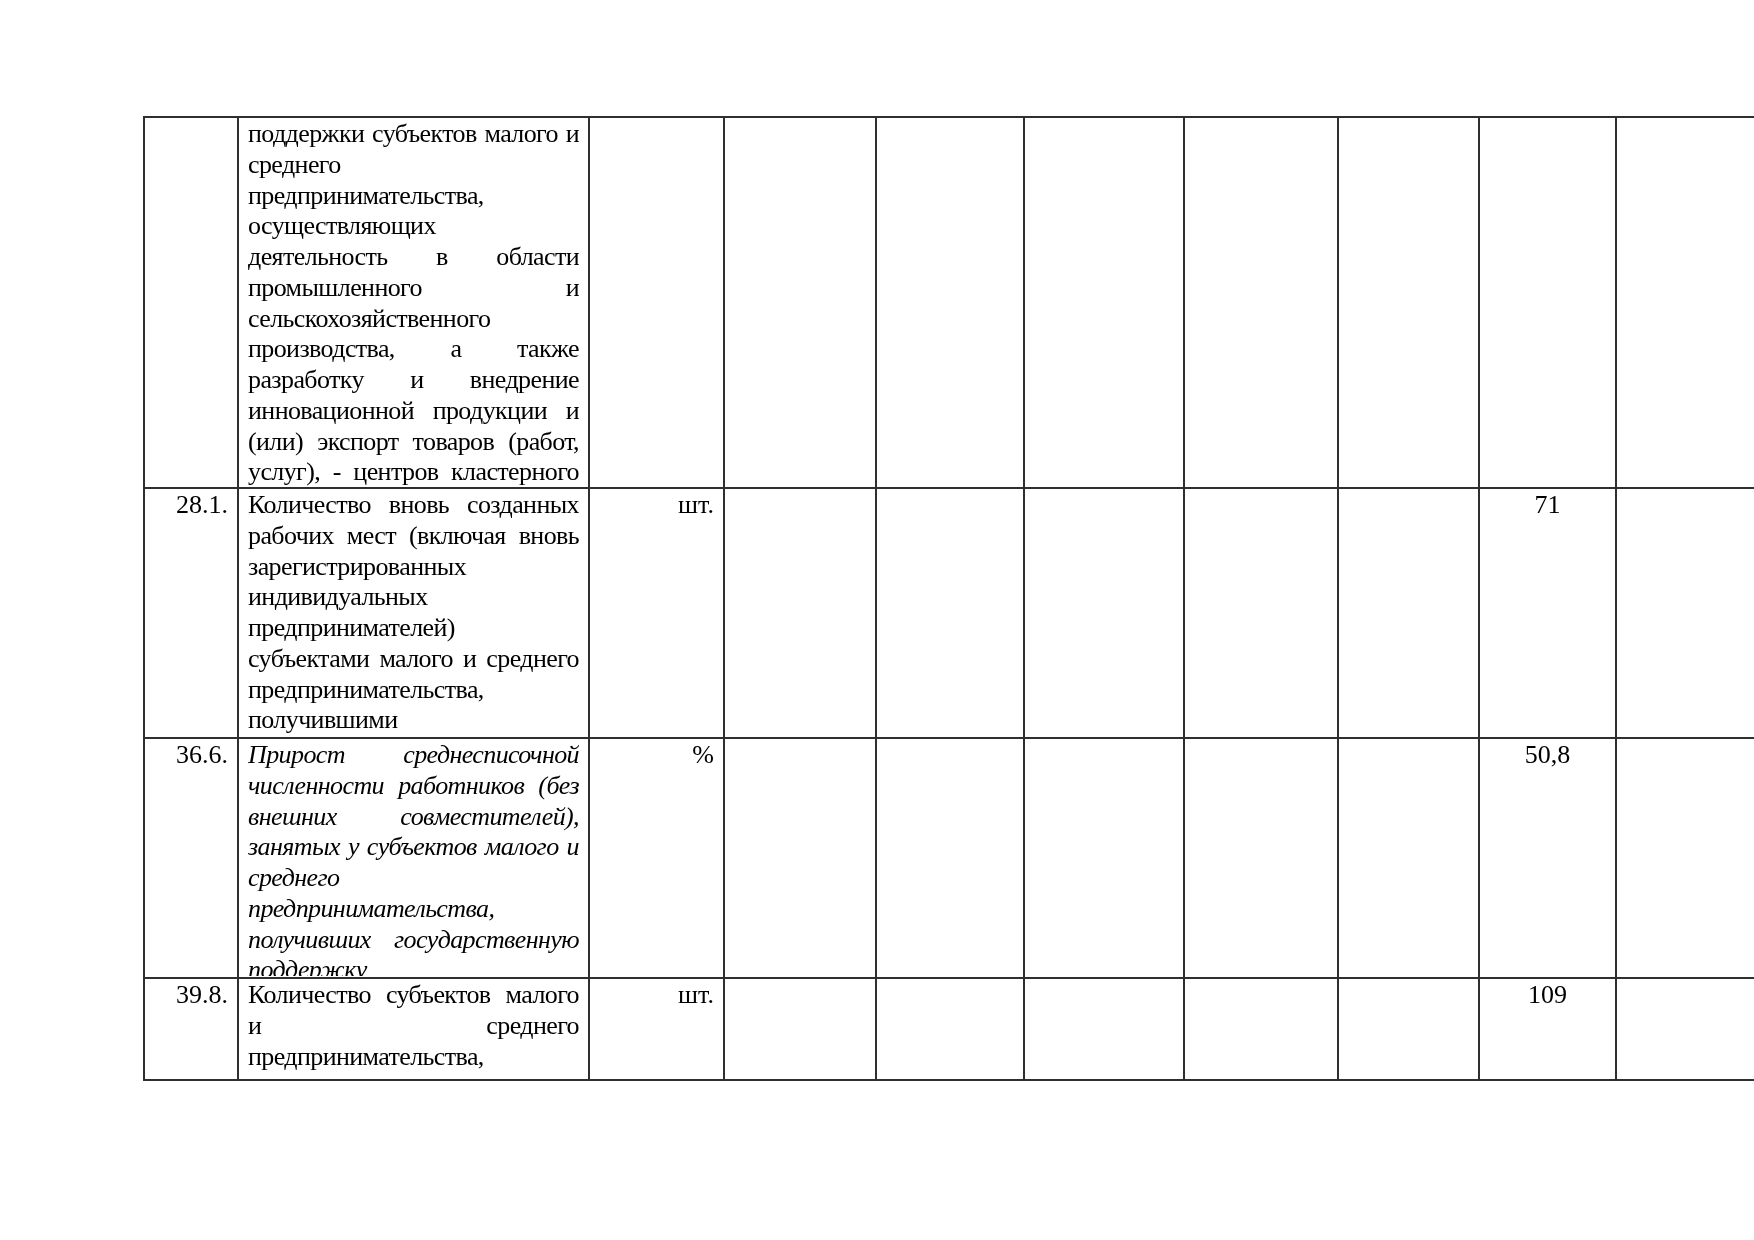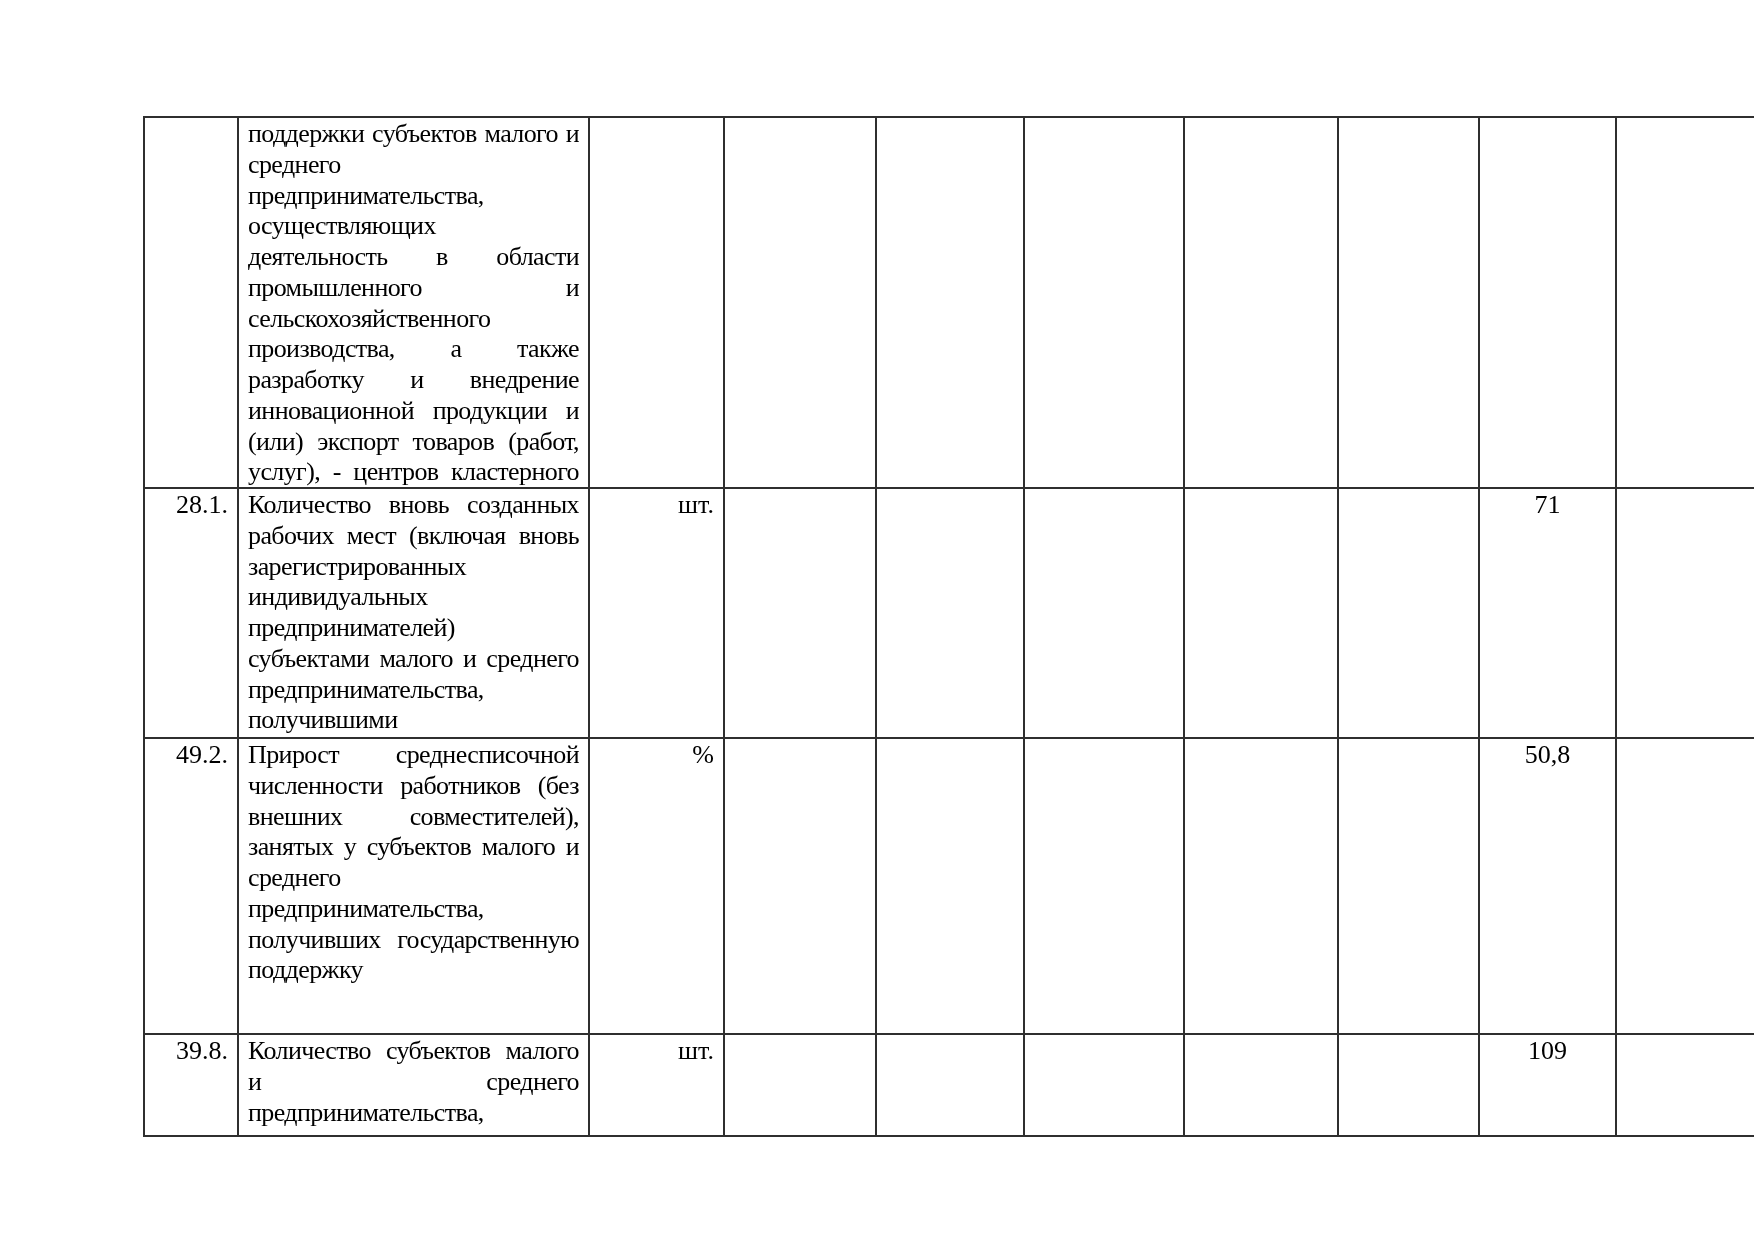--- a/index.html
+++ b/index.html
@@ -30,21 +30,21 @@
   td.unit-cell { text-align: right; }
   td.val-cell  { text-align: center; margin-left: 38px; }
   .desc-inner {
     overflow: hidden;
     text-align: justify;
     letter-spacing: -0.6px;
   }
   .jl { text-align-last: justify; }
   .h-r0 { height: 367px; }
   .h-r1 { height: 246px; }
-  .h-r2 { height: 292px; }
+  .h-r2 { height: 236px; font-style: italic; }
   .h-r3 { height: 98px; }
 </style>
 </head>
 <body>
 
 <table class="doc-table">
   <colgroup>
     <col style="width:94px">
     <col style="width:351px">
     <col style="width:135px">
@@ -81,21 +81,21 @@
       <td></td>
       <td></td>
       <td></td>
       <td></td>
       <td></td>
       <td class="val-cell">71</td>
       <td></td>
     </tr>
 
     <tr>
-      <td class="num-cell">49.2.</td>
+      <td class="num-cell">36.6.</td>
       <td>
         <div class="desc-inner h-r2">Прирост среднесписочной численности работников (без внешних совместителей), занятых у субъектов малого и среднего предпринимательства, получивших государственную поддержку</div>
       </td>
       <td class="unit-cell">%</td>
       <td></td>
       <td></td>
       <td></td>
       <td></td>
       <td></td>
       <td class="val-cell">50,8</td>

